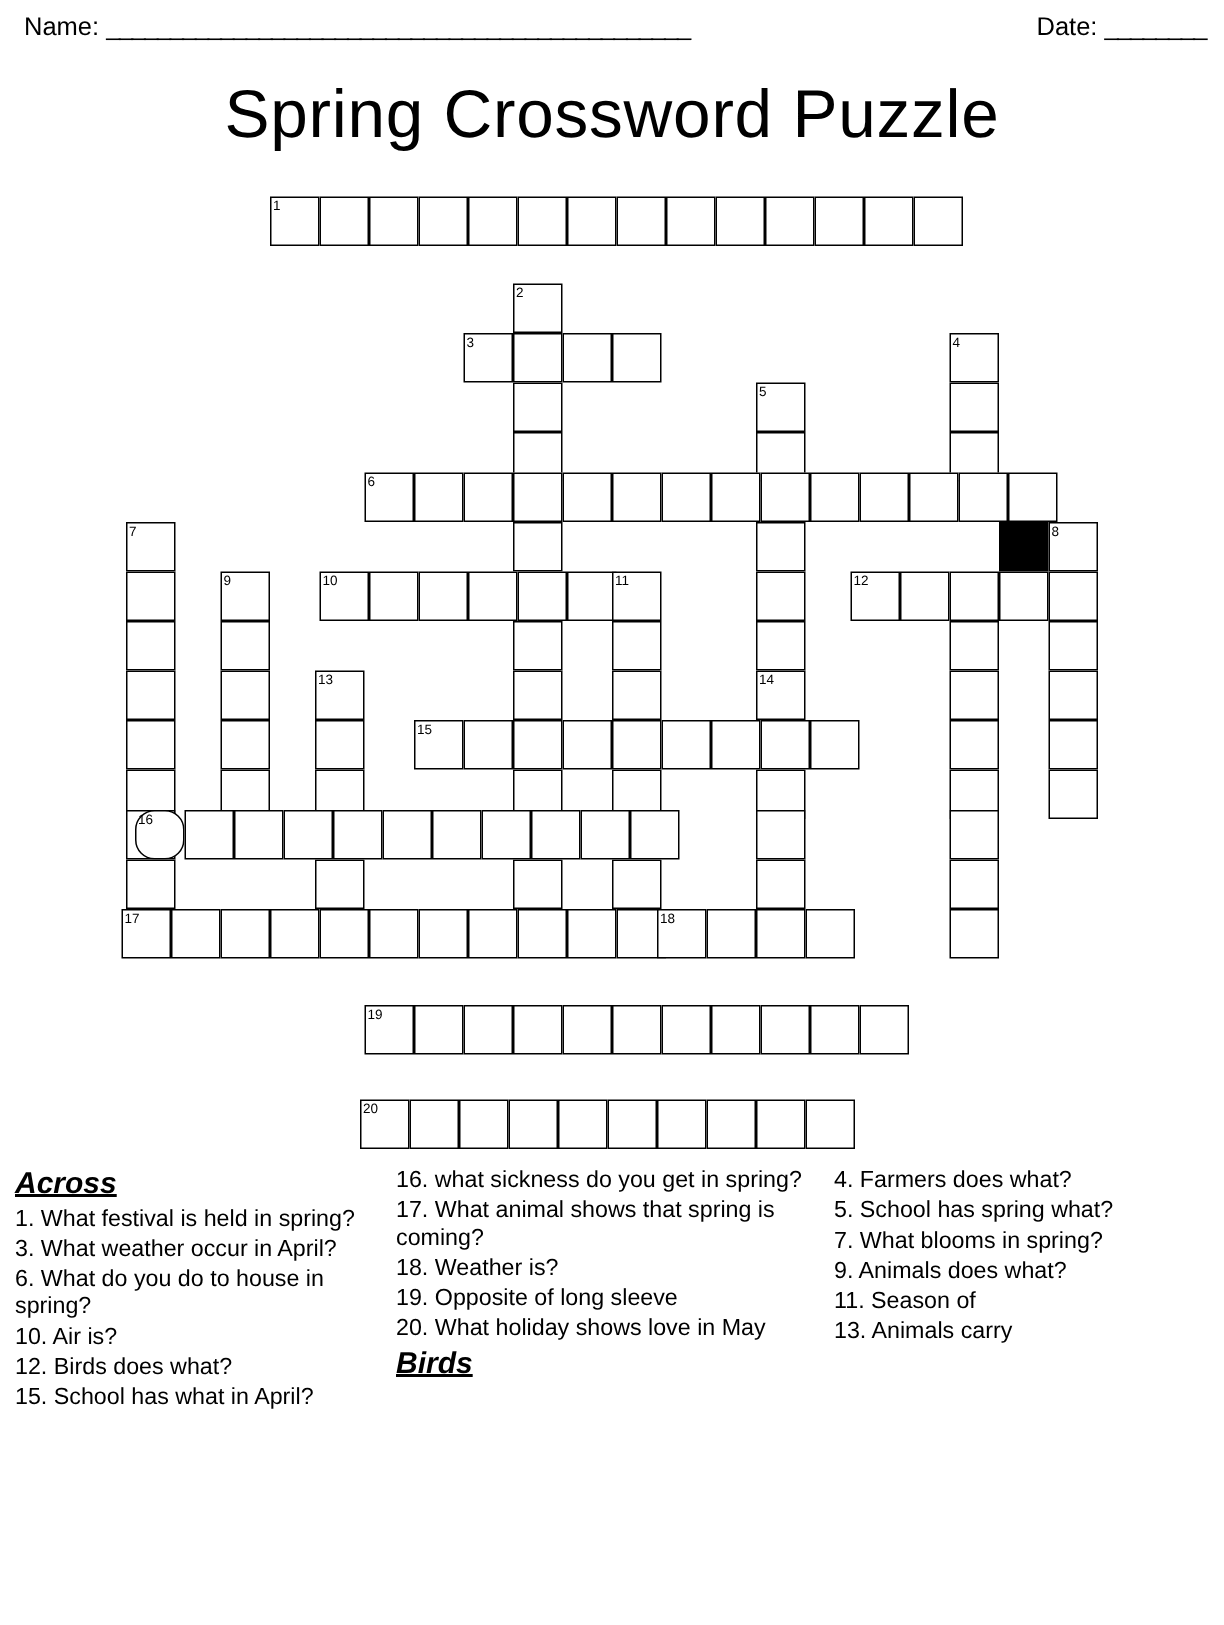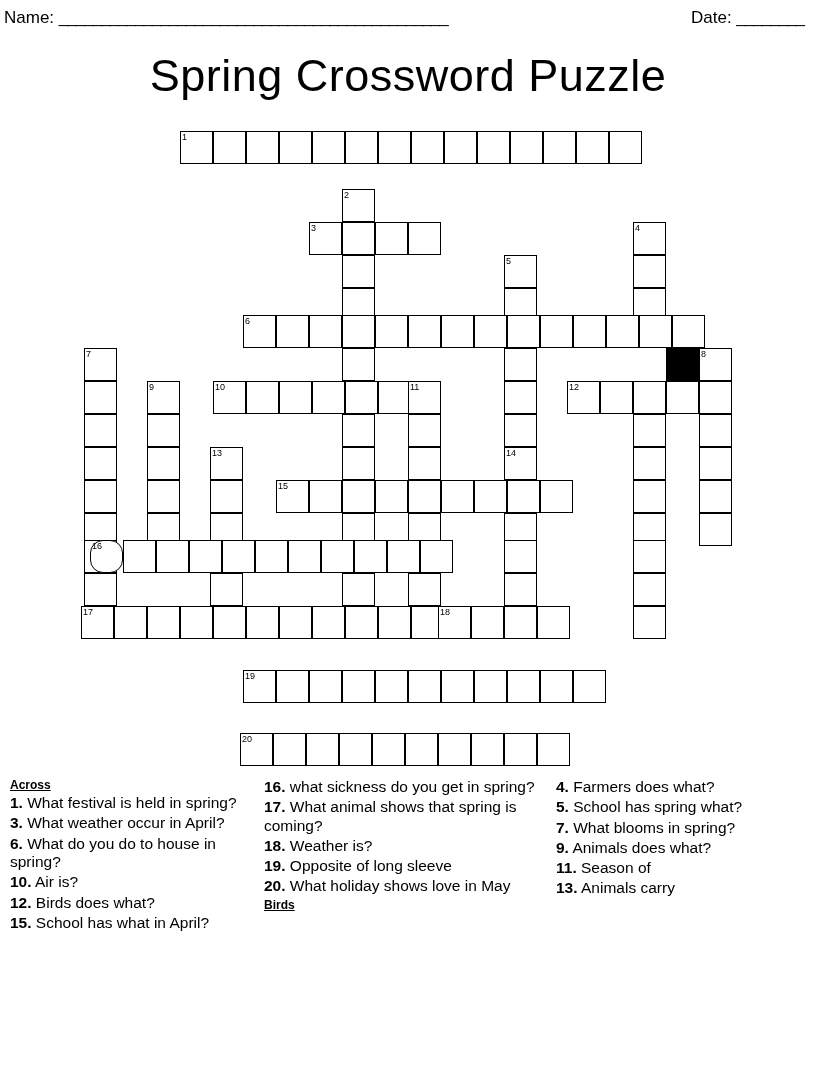--- a/index.html
+++ b/index.html
@@ -13,21 +13,21 @@
     font-family: "Liberation Sans", sans-serif;
     color: #000000;
     position: relative;
     overflow: hidden;
   }
 
   
   .header-line {
     position: absolute;
     top: 8px;
-    left: 4px;
+    left: 16px;
     right: 12px;
     display: flex;
     justify-content: space-between;
     align-items: flex-end;
     font-size: 17px;
   }
   .header-field {
     white-space: nowrap;
   }
   .header-field .rule {
@@ -87,28 +87,29 @@
   .clue-col {
     width: 240px;
     font-size: 15.5px;
     line-height: 1.18;
   }
   .clue-col.col2 { width: 278px; }
   .clue-col.col3 { width: 250px; }
   .clue-heading {
     font-weight: bold;
     text-decoration: underline;
-    font-size: 12px;
+    font-size: 20px;
     margin-bottom: 2px;
+    font-style: italic;
   }
   .clue {
     margin-bottom: 2px;
   }
   .clue b {
-    font-weight: bold;
+    font-weight: normal;
   }
 </style>
 </head>
 <body>
 
 <div class="header-line">
   <div class="header-field">
     <span>Name:</span>
     <span class="rule">______________________________________________</span>
   </div>

